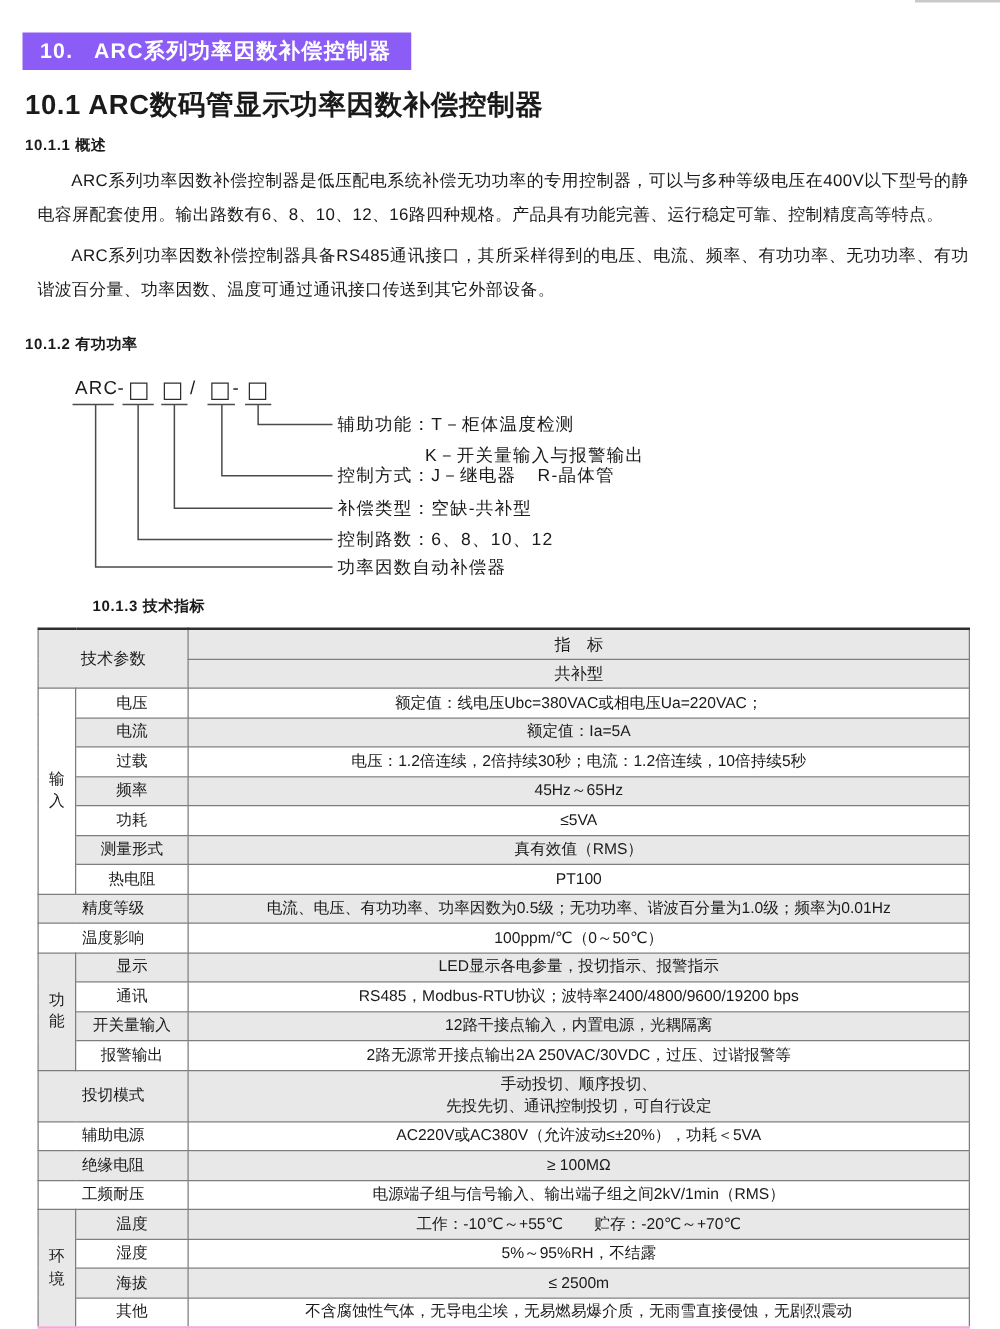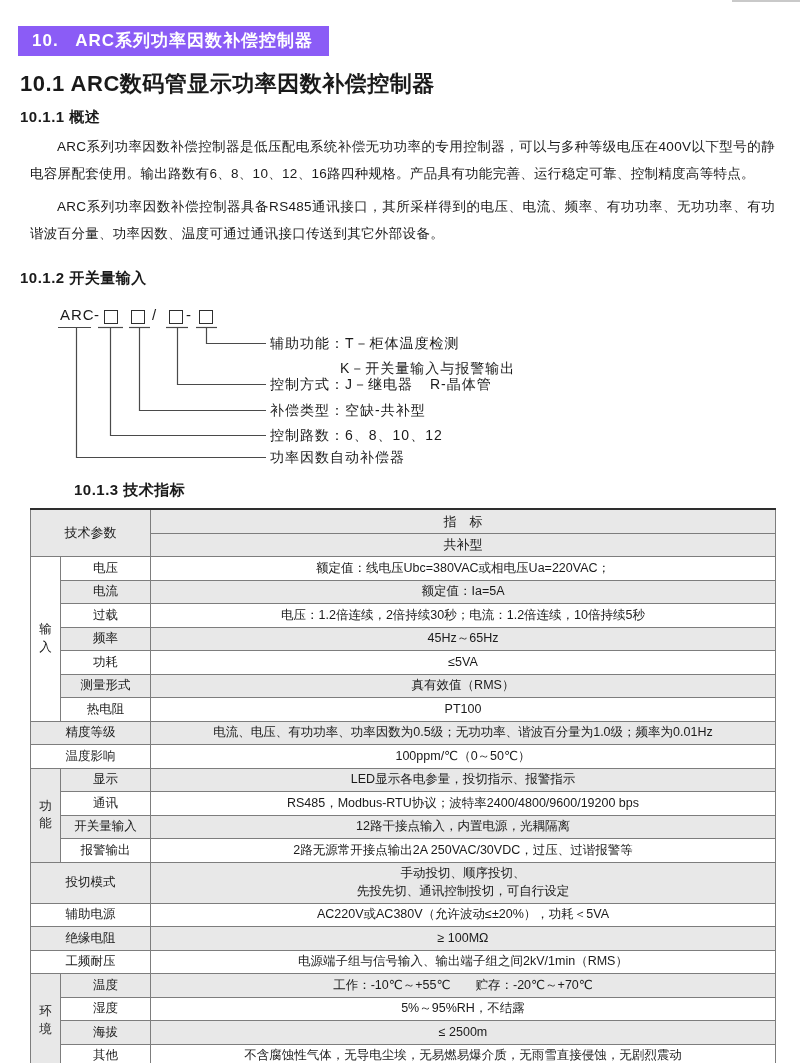--- a/index.html
+++ b/index.html
@@ -20,21 +20,21 @@
     background: #8b5cf6;
     color: #ffffff;
     font-size: 17px;
     font-weight: bold;
     padding: 3px 16px 4px 14px;
     white-space: pre;
     letter-spacing: 1px;
   }
 
   h2.sec { font-size: 22px; font-weight: bold; margin: 13px 0 0 -10px; letter-spacing: 0.5px; }
-  h3.sec { font-size: 15px;   font-weight: bold; margin: 9px 0 0 -10px;  letter-spacing: 0.5px; }
+  h3.sec { font-size: 12px;   font-weight: bold; margin: 9px 0 0 -10px;  letter-spacing: 0.5px; }
   h3.sec.gap-lg { margin-top: 22px; }
   h3.sec.gap-0  { margin-top: 2px; margin-left: 44px; }
 
   .para {
     margin: 6px 0 0 0;
     font-size: 13.5px;
     line-height: 27px;
     text-indent: 2em;
     text-align: justify;
     letter-spacing: 0.3px;
@@ -82,21 +82,21 @@
   <div class="edge-artifact"></div>
 
   <div class="chapter-bar">10.   ARC系列功率因数补偿控制器</div>
 
   <h2 class="sec">10.1 ARC数码管显示功率因数补偿控制器</h2>
   <h3 class="sec">10.1.1 概述</h3>
 
   <p class="para">ARC系列功率因数补偿控制器是低压配电系统补偿无功功率的专用控制器，可以与多种等级电压在400V以下型号的静电容屏配套使用。输出路数有6、8、10、12、16路四种规格。产品具有功能完善、运行稳定可靠、控制精度高等特点。</p>
   <p class="para">ARC系列功率因数补偿控制器具备RS485通讯接口，其所采样得到的电压、电流、频率、有功功率、无功功率、有功谐波百分量、功率因数、温度可通过通讯接口传送到其它外部设备。</p>
 
-  <h3 class="sec gap-lg">10.1.2 开关量输入</h3>
+  <h3 class="sec gap-lg">10.1.2 有功功率</h3>
 
   <div class="model-diagram">
     <svg width="745" height="176" viewBox="0 0 745 176">
       <g stroke="#4a4a4a" stroke-width="1.2" fill="none">
 
         <line x1="28" y1="24.5" x2="61" y2="24.5"></line>
         <line x1="68" y1="24.5" x2="93" y2="24.5"></line>
         <line x1="99" y1="24.5" x2="120" y2="24.5"></line>
         <line x1="136" y1="24.5" x2="158" y2="24.5"></line>
         <line x1="166" y1="24.5" x2="187" y2="24.5"></line>

